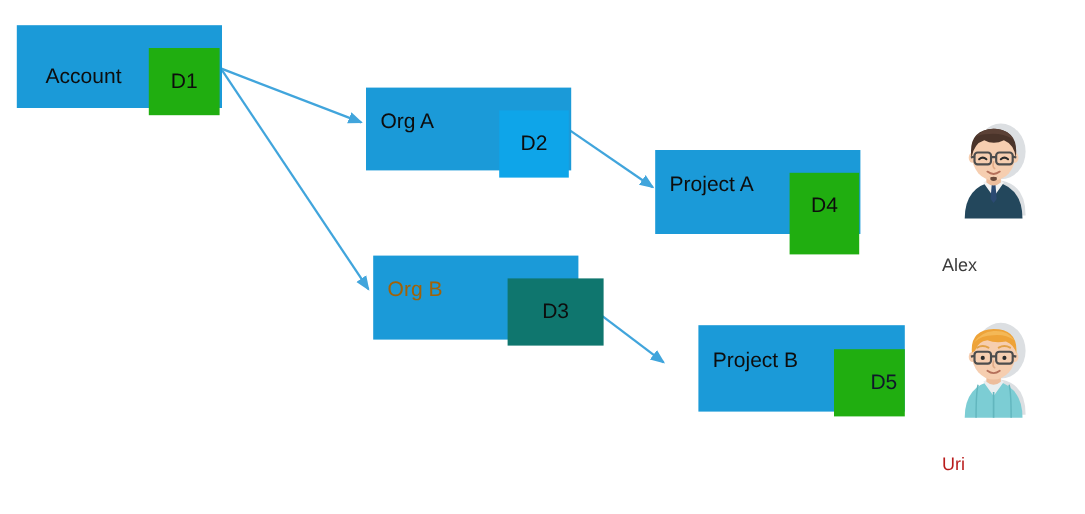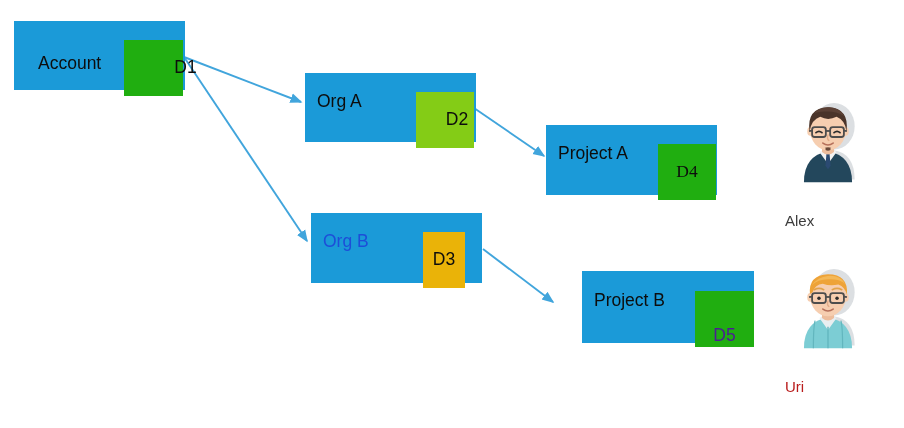--- a/index.html
+++ b/index.html
@@ -89,49 +89,49 @@
         <line x1="474" y1="108" x2="544" y2="156" stroke="#41a5dc" stroke-width="1.9" marker-end="url(#arrowhead)"></line>
         <line x1="483" y1="249" x2="553" y2="302" stroke="#41a5dc" stroke-width="1.9" marker-end="url(#arrowhead)"></line>
       </g>
   </svg>
 
   <div id="nodes-layer">
       <div class="node" style="left: 14px; top: 21px; width: 201px; height: 75px;">
         <div class="node-main" style="width: 171px; height: 69px; background: rgb(27, 154, 216);"></div>
         <span class="node-label" style="left: 24px; top: 34px; color: rgb(13, 13, 13);">Account</span>
         <div class="node-badge" style="left: 110px; top: 19px; width: 59px; height: 56px; background: rgb(32, 174, 16);">
-          <span class="node-badge-label" style="top: 19px; color: rgb(13, 13, 13); padding-left: 32px;">D1</span>
+          <span class="node-badge-label" style="top: 19px; color: rgb(13, 13, 13);">D1</span>
         </div>
       </div>
       <div class="node" style="left: 305px; top: 73px; width: 171px; height: 75px;">
         <div class="node-main" style="width: 171px; height: 69px; background: rgb(27, 154, 216);"></div>
         <span class="node-label" style="left: 12px; top: 20px; color: rgb(13, 13, 13);">Org A</span>
-        <div class="node-badge" style="left: 111px; top: 19px; width: 58px; height: 56px; background: #84cc16; padding-left: 12px;">
+        <div class="node-badge" style="left: 111px; top: 19px; width: 58px; height: 56px; background: #0ea5e9;">
           <span class="node-badge-label" style="top: 19px; color: rgb(13, 13, 13);">D2</span>
         </div>
       </div>
       <div class="node" style="left: 546px; top: 125px; width: 171px; height: 75px;">
         <div class="node-main" style="width: 171px; height: 70px; background: rgb(27, 154, 216);"></div>
         <span class="node-label" style="left: 12px; top: 20px; color: rgb(13, 13, 13);">Project A</span>
-        <div class="node-badge" style="left: 112px; top: 19px; width: 58px; height: 56px; background: rgb(32, 174, 16); font-family: Liberation Serif, serif;">
+        <div class="node-badge" style="left: 112px; top: 19px; width: 58px; height: 68px; background: rgb(32, 174, 16);">
           <span class="node-badge-label" style="top: 19px; color: rgb(13, 13, 13);">D4</span>
         </div>
       </div>
       <div class="node" style="left: 311px; top: 213px; width: 171px; height: 75px;">
         <div class="node-main" style="width: 171px; height: 70px; background: rgb(27, 154, 216);"></div>
-        <span class="node-label" style="left: 12px; top: 20px; color: #1d4ed8;">Org B</span>
-        <div class="node-badge" style="left: 112px; top: 19px; width: 42px; height: 56px; background: #eab308;">
+        <span class="node-label" style="left: 12px; top: 20px; color: #a16207;">Org B</span>
+        <div class="node-badge" style="left: 112px; top: 19px; width: 80px; height: 56px; background: #0f766e;">
           <span class="node-badge-label" style="top: 19px; color: rgb(13, 13, 13);">D3</span>
         </div>
       </div>
       <div class="node" style="left: 554px; top: 271px; width: 172px; height: 76px; margin-left: 28px;">
         <div class="node-main" style="width: 172px; height: 72px; background: rgb(27, 154, 216);"></div>
         <span class="node-label" style="left: 12px; top: 21px; color: rgb(13, 13, 13);">Project B</span>
         <div class="node-badge" style="left: 113px; top: 20px; width: 59px; height: 56px; background: rgb(32, 174, 16);">
-          <span class="node-badge-label" style="top: 36px; color: #4c1d95;">D5</span>
+          <span class="node-badge-label" style="top: 19px; color: #0f172a; padding-left: 12px;">D5</span>
         </div>
       </div>
     </div>
   <div id="people-layer">
       <div class="person" style="left: 785px; top: 97px; width: 86px;">
         <span class="person-avatar">
   <svg width="86" height="86" viewBox="0 0 100 100" xmlns="http://www.w3.org/2000/svg">
     <g>
 
       <path d="M26 96 Q26 66 50 62 Q74 66 74 96 Z" fill="#dcdfe2" transform="translate(7,0)"></path>

